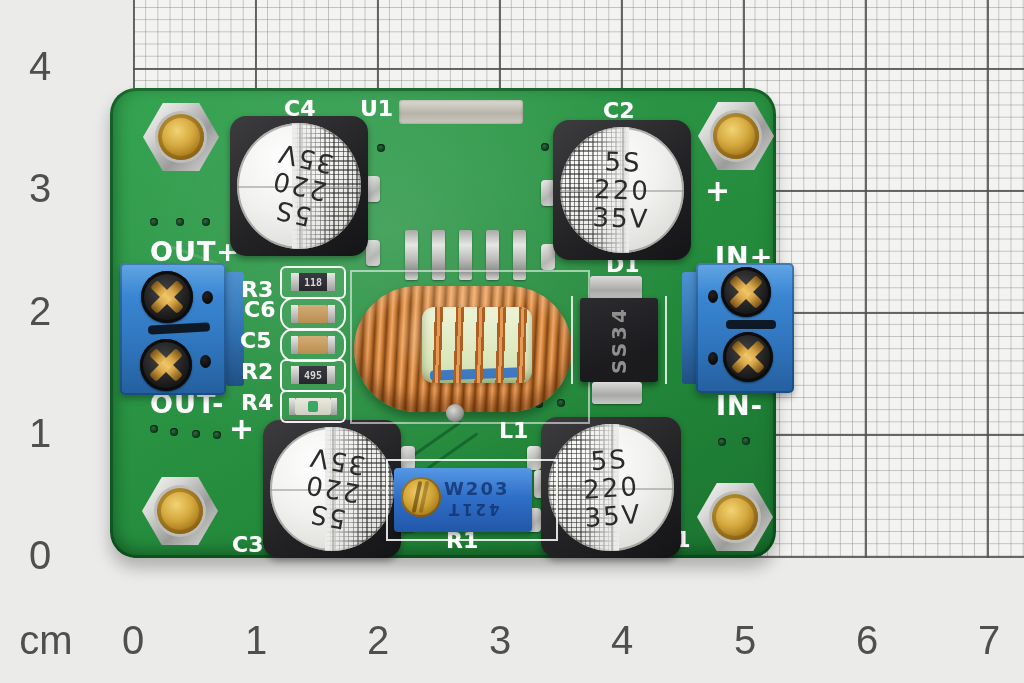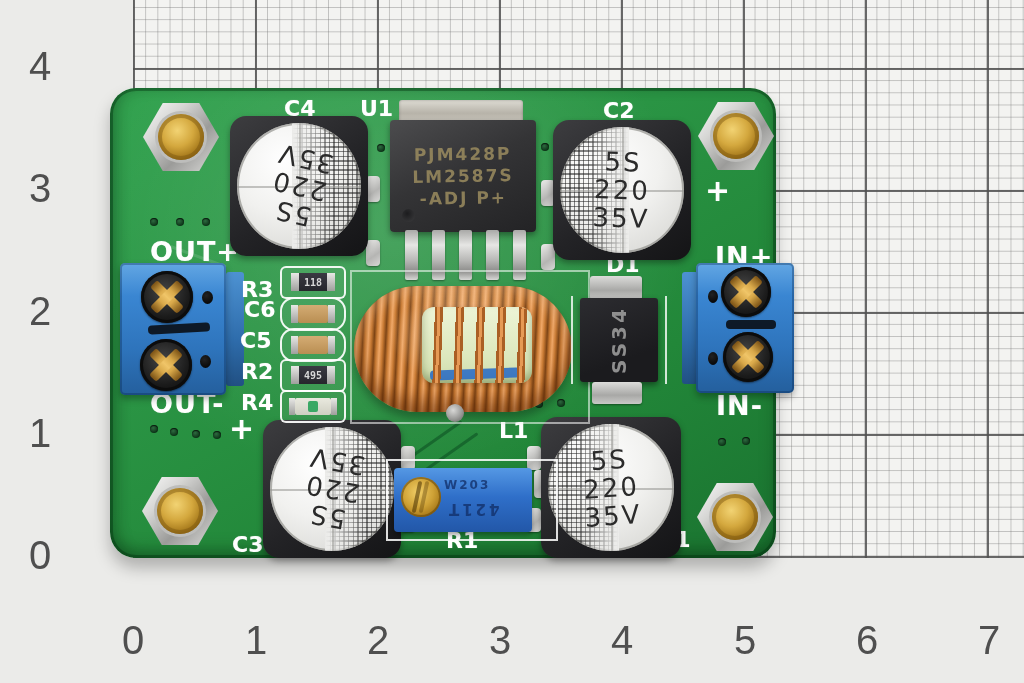--- a/index.html
+++ b/index.html
@@ -133,20 +133,21 @@
 <div class="stage">
 
   <div class="abs grid"></div>
 
   <div class="abs rnum" style="left:16px;top:43px">4</div>
   <div class="abs rnum" style="left:16px;top:165px">3</div>
   <div class="abs rnum" style="left:16px;top:288px">2</div>
   <div class="abs rnum" style="left:16px;top:410px">1</div>
   <div class="abs rnum" style="left:16px;top:532px">0</div>
 
+  <div class="abs runit" style="left:11px;top:617px">cm</div>
   <div class="abs rnum" style="left:109px;top:617px">0</div>
   <div class="abs rnum" style="left:232px;top:617px">1</div>
   <div class="abs rnum" style="left:354px;top:617px">2</div>
   <div class="abs rnum" style="left:476px;top:617px">3</div>
   <div class="abs rnum" style="left:598px;top:617px">4</div>
   <div class="abs rnum" style="left:721px;top:617px">5</div>
   <div class="abs rnum" style="left:843px;top:617px">6</div>
   <div class="abs rnum" style="left:965px;top:617px">7</div>
 
   <div class="abs board"></div>
@@ -255,28 +256,20 @@
       <div class="vent-h"></div>
       <div class="cap-text" style="transform:rotate(-4deg)">
         <div>5S</div>
         <div>220</div>
         <div>35V</div>
       </div>
     </div>
   </div>
 
   <div class="abs ic-tab" style="left:399px;top:100px;width:124px;height:24px"></div>
-  <div class="abs ic-body" style="left:390px;top:120px;width:146px;height:112px">
-    <div class="ic-text">
-      <div>PJM428P</div>
-      <div>LM2587S</div>
-      <div>-ADJ P+</div>
-    </div>
-    <div class="abs dimple" style="left:12px;bottom:10px"></div>
-  </div>
   <div class="abs ic-lead" style="left:405px;top:230px"></div>
   <div class="abs ic-lead" style="left:432px;top:230px"></div>
   <div class="abs ic-lead" style="left:459px;top:230px"></div>
   <div class="abs ic-lead" style="left:486px;top:230px"></div>
   <div class="abs ic-lead" style="left:513px;top:230px"></div>
 
   <div class="abs term-flange" style="left:226px;top:272px;width:18px;height:114px"></div>
   <div class="abs term" style="left:120px;top:263px;width:106px;height:132px">
     <div class="abs tscrew" style="left:21px;top:8px;width:52px;height:52px">
       <div class="xbar" style="transform:rotate(45deg)"></div>
@@ -361,17 +354,17 @@
     <div class="d-text">SS34</div>
   </div>
   <div class="abs d-lead" style="left:592px;top:382px;width:50px;height:22px"></div>
 
   <div class="abs silk-frame" style="left:386px;top:459px;width:168px;height:78px;border-color:rgba(255,255,255,.85)"></div>
   <div class="abs trim-body" style="left:394px;top:468px;width:138px;height:64px">
     <div class="abs trim-screw" style="left:7px;top:9px;width:40px;height:40px">
       <div class="trim-slot" style="left:14px;top:4px;transform:rotate(12deg)"></div>
       <div class="trim-slot" style="left:21px;top:4px;transform:rotate(12deg);opacity:.6"></div>
     </div>
-    <div class="trim-text" style="left:50px;top:10px;font-size:12px;letter-spacing:2px">W203</div>
+    <div class="trim-text" style="left:50px;top:10px;font-size:18px;letter-spacing:2px">W203</div>
     <div class="trim-text" style="left:52px;top:32px;font-size:15px;letter-spacing:3px;transform:rotate(180deg)">421T</div>
   </div>
 
 </div>
 
 </body></html>

